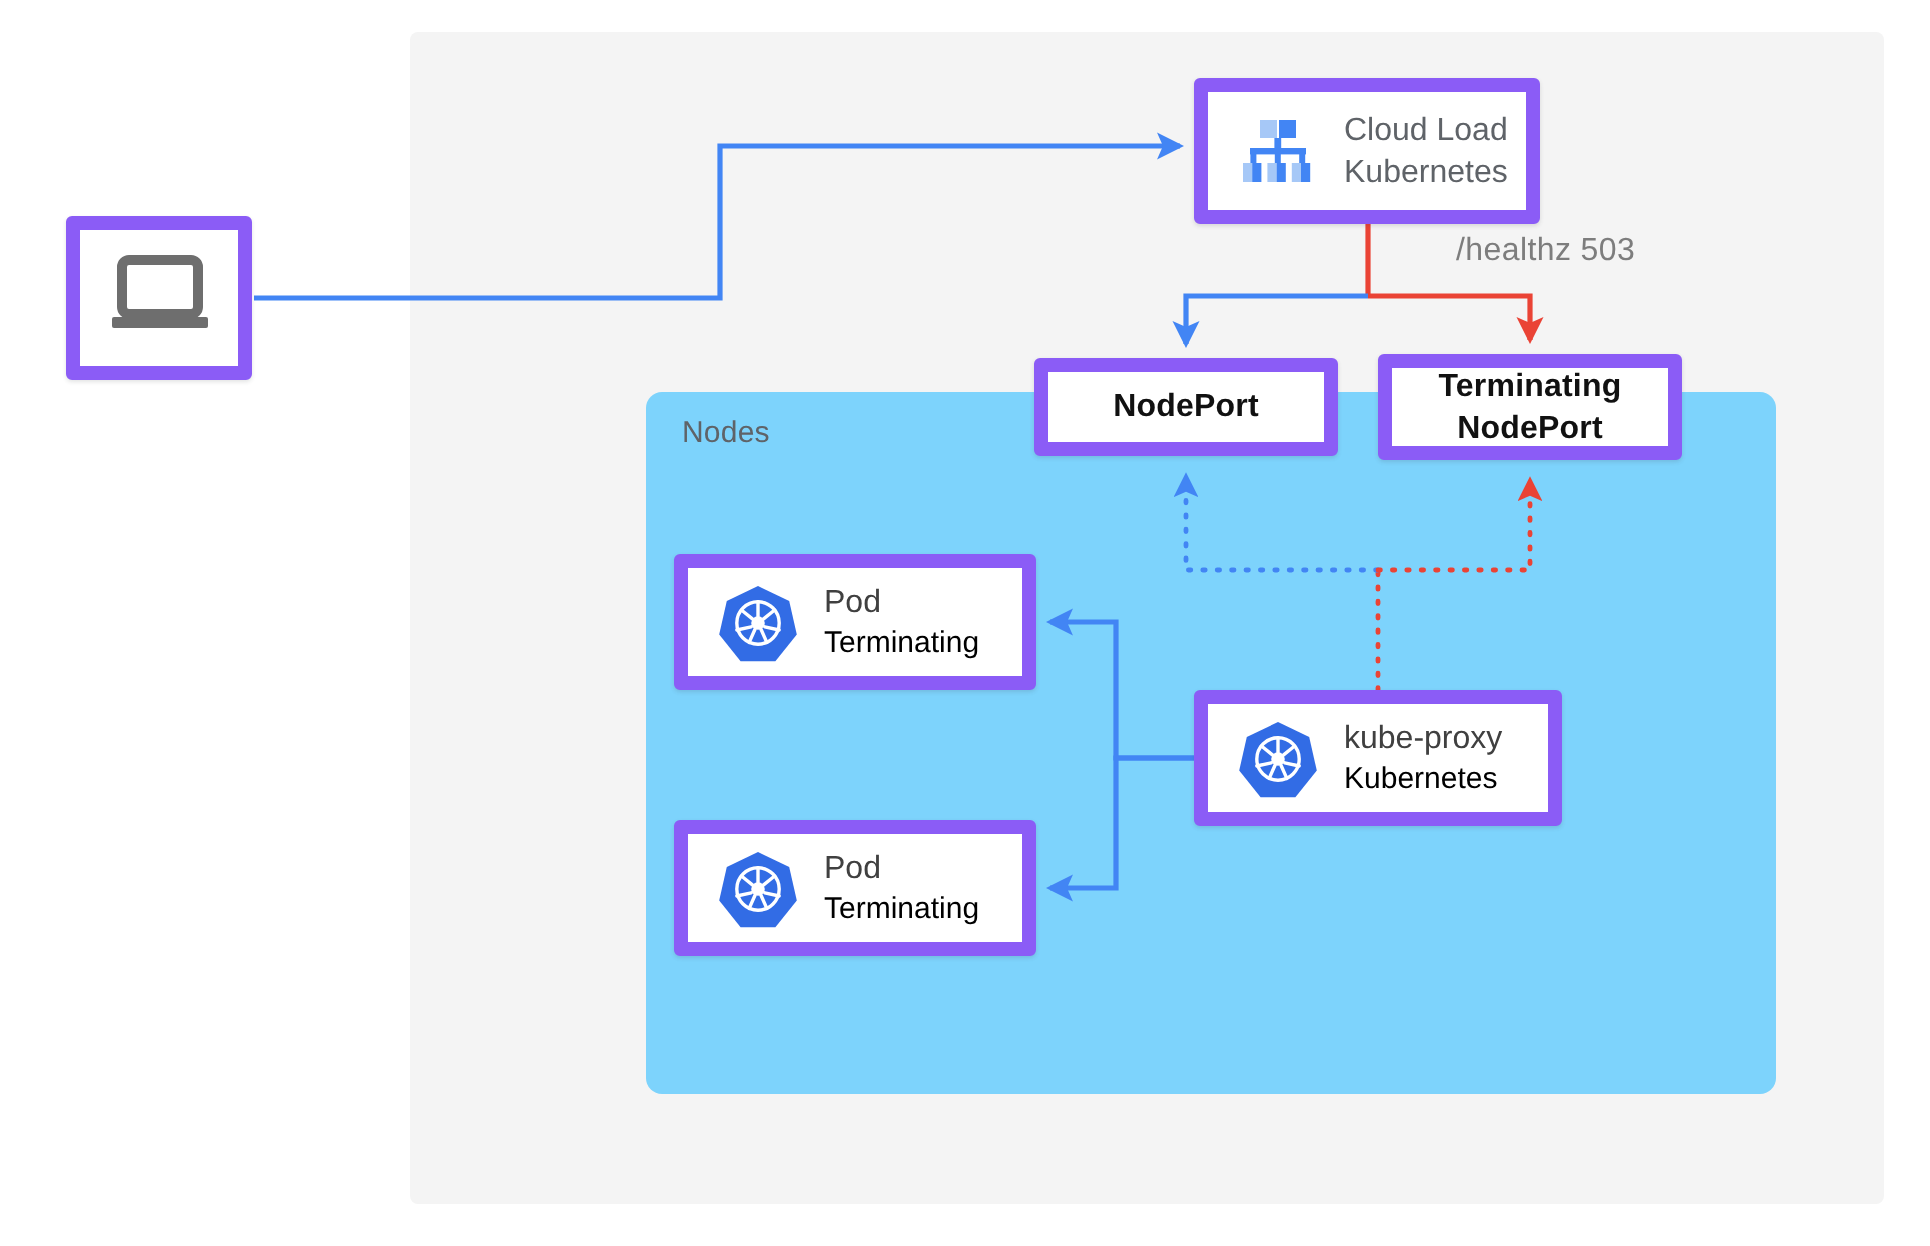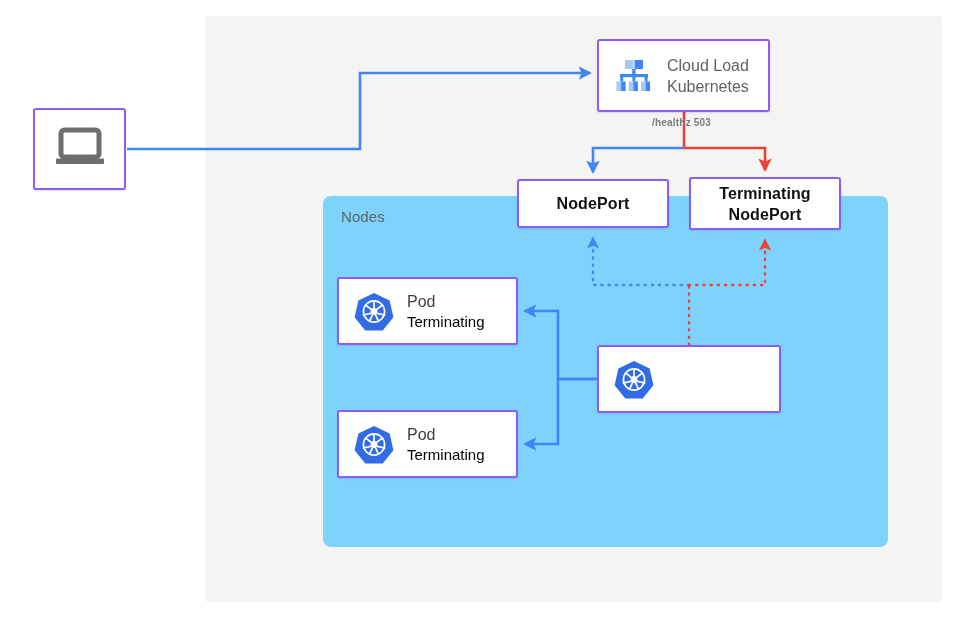--- a/index.html
+++ b/index.html
@@ -39,21 +39,21 @@
     position: absolute;
     left: 18px; top: 12px;
     font-size: 15px;
     color: #5F6368;
     letter-spacing: .1px;
   }
   
   .box {
     position: absolute;
     background: #ffffff;
-    border: 2px solid #8b5cf6;
+    border: 7px solid #8b5cf6;
     border-radius: 3px;
     box-sizing: border-box;
     box-shadow: 0 1px 2px rgba(60,64,67,0.16);
   }
   .box-plain {
     display: flex;
     align-items: center;
     justify-content: center;
     text-align: center;
   }
@@ -124,23 +124,23 @@
   #pod2-box {
     left: 337px; top: 410px;
     width: 181px; height: 68px;
   }
   #kubeproxy-box {
     left: 597px; top: 345px;
     width: 184px; height: 68px;
   }
   .healthz-label {
     position: absolute;
-    left: 652px; top: 117px;
-    font-size: 10px;
-    font-weight: bold;
+    left: 728px; top: 117px;
+    font-size: 16px;
+    font-weight: normal;
     color: #7D7D7D;
     letter-spacing: .2px;
     white-space: nowrap;
   }
 </style>
 </head>
 <body>
 
 <div class="region-outer"></div>
 
@@ -283,13 +283,17 @@
         <line x1="20" y1="9.9" x2="20" y2="17.1"></line>
         <line x1="28.3" y1="14.0" x2="22.8" y2="18.4"></line>
         <line x1="30.6" y1="24.0" x2="23.4" y2="22.4"></line>
         <line x1="24.4" y1="30.2" x2="21.5" y2="23.6"></line>
         <line x1="15.6" y1="30.2" x2="18.5" y2="23.6"></line>
         <line x1="9.4" y1="24.0" x2="16.6" y2="22.4"></line>
         <line x1="11.7" y1="14.0" x2="17.2" y2="18.4"></line>
       </g>
     </svg>
   </span>
+  <span class="card-text">
+    <span class="card-title">kube-proxy</span>
+    <span class="card-sub">Kubernetes</span>
+  </span>
 </div>
 
 </body></html>

